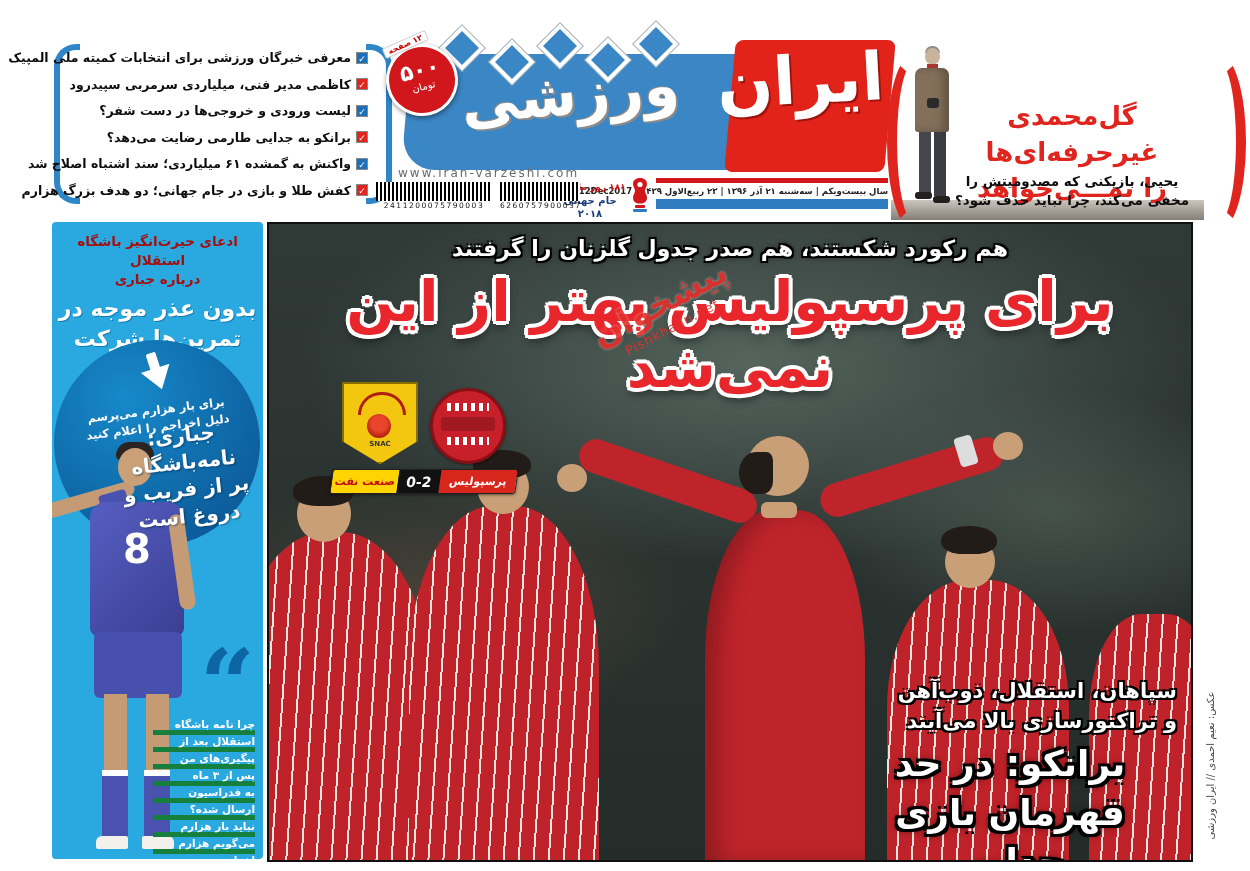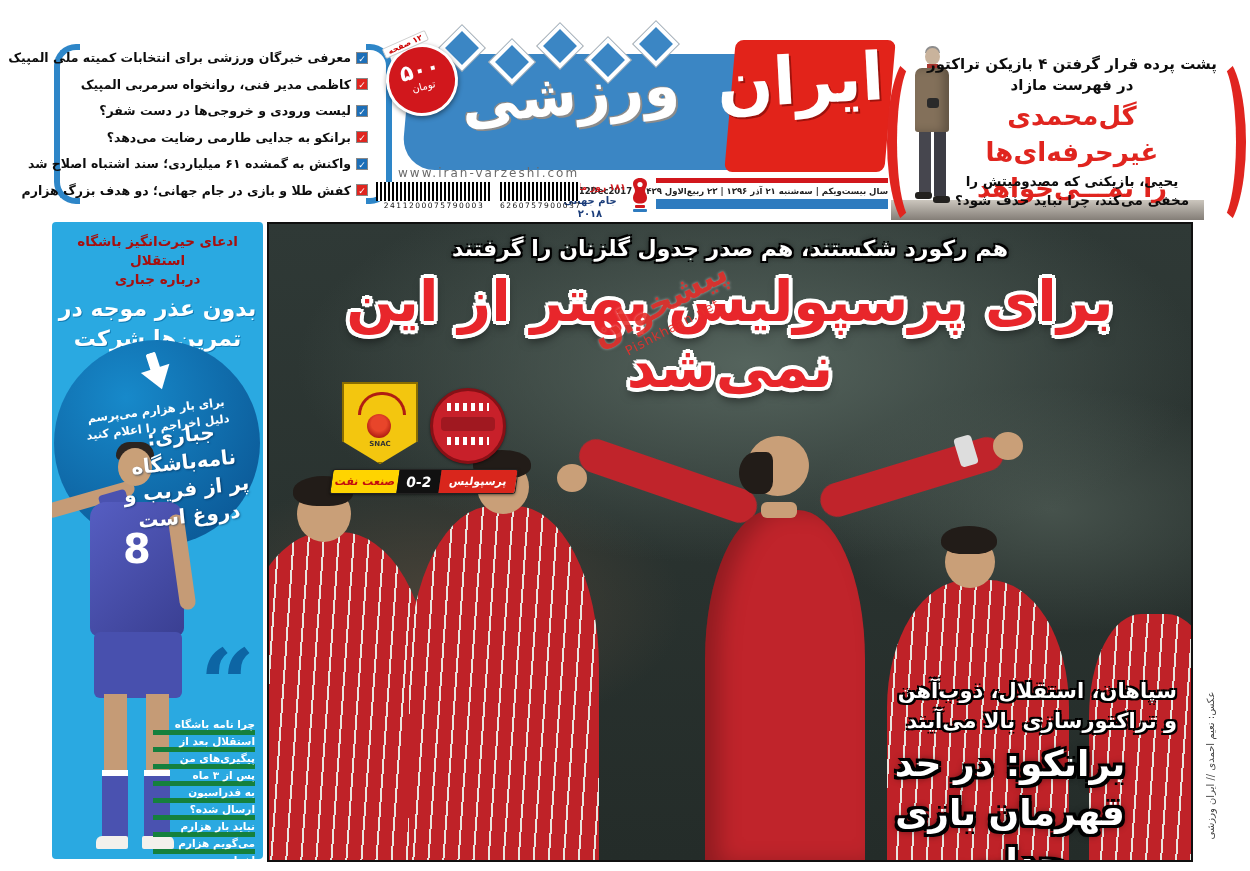--- a/index.html
+++ b/index.html
@@ -177,21 +177,21 @@
   <div class="checklist">
     <div class="bracket l"></div>
     <div class="bracket r"></div>
     <div class="chk-items">
       <div class="chk-row">
           <span class="chk-box blue">✓</span>
           <span>معرفی خبرگان ورزشی برای انتخابات کمیته ملی المپیک</span>
         </div>
       <div class="chk-row">
           <span class="chk-box red">✓</span>
-          <span>کاظمی مدیر فنی، روانخواه سرمربی المپیک</span>
+          <span>کاظمی مدیر فنی، میلیاردی سرمربی سپیدرود</span>
         </div>
       <div class="chk-row">
           <span class="chk-box blue">✓</span>
           <span>لیست ورودی و خروجی‌ها در دست شفر؟</span>
         </div>
       <div class="chk-row">
           <span class="chk-box red">✓</span>
           <span>برانکو به جدایی طارمی رضایت می‌دهد؟</span>
         </div>
       <div class="chk-row">
@@ -259,24 +259,20 @@
     <div class="man">
       <div class="hair"></div>
       <div class="head"></div>
       <div class="scarf"></div>
       <div class="coat"></div>
       <div class="armglove"></div>
       <div class="leg1"></div>
       <div class="leg2"></div>
       <div class="shoe1"></div>
       <div class="shoe2"></div>
-    </div>
-    <div class="tr-kicker">
-      <div>پشت پرده قرار گرفتن ۴ بازیکن تراکتور</div>
-      <div>در فهرست مازاد</div>
     </div>
     <div class="tr-head">
       <div>گل‌محمدی غیرحرفه‌ای‌ها</div>
       <div>را نمـــی‌خواهد</div>
     </div>
     <div class="tr-sub">
       <div>یحیی، بازیکنی که مصدومیتش را</div>
       <div>مخفی می‌کند، چرا نباید حذف شود؟</div>
     </div>
   </div>

